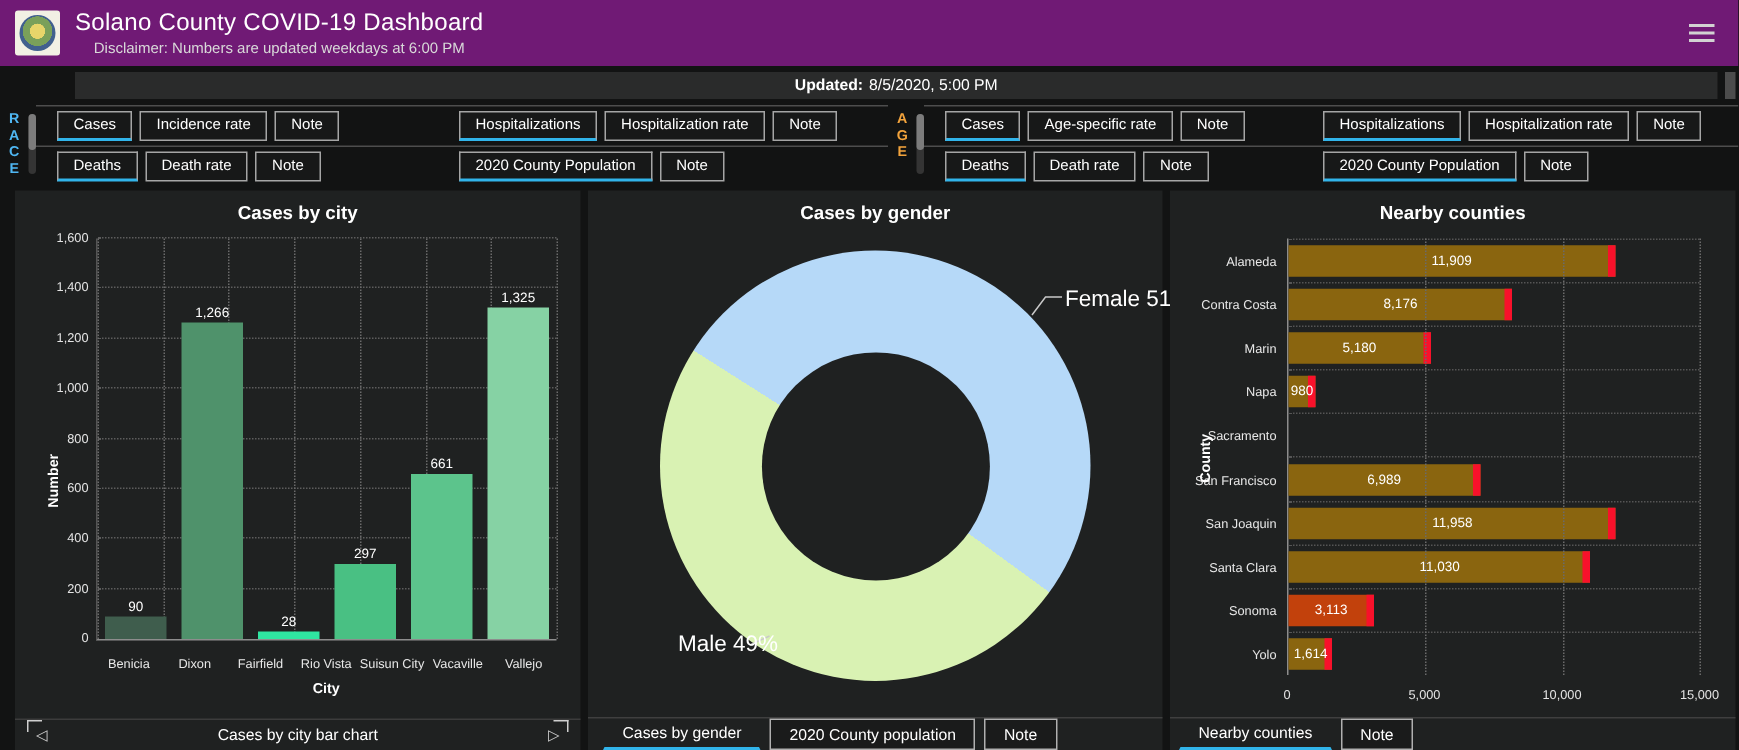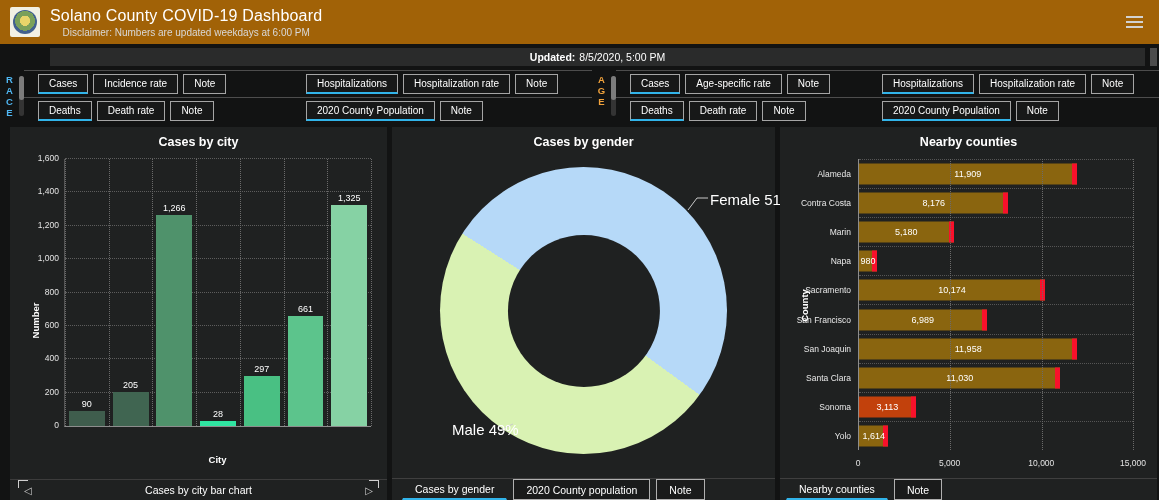--- a/index.html
+++ b/index.html
@@ -1,20 +1,20 @@
 <!DOCTYPE html>
 <html><head>
 <meta charset="utf-8">
 <style>
   * { margin:0; padding:0; box-sizing:border-box; }
   html,body { width:1159px; height:500px; overflow:hidden; background:#121313;
     font-family:"Liberation Sans", sans-serif; color:#fff; }
 
   
-  .header { height:44px; background:#a16207; display:flex; align-items:center; padding:0 16px 0 10px; }
+  .header { height:44px; background:#701a75; display:flex; align-items:center; padding:0 16px 0 10px; }
   .logo { width:30px; height:30px; background:#f2f0e4; border-radius:2px; display:flex; align-items:center; justify-content:center; flex:0 0 auto; }
   .seal { width:24px; height:24px; border-radius:50%;
     background:radial-gradient(circle at 50% 45%, #e8d56a 0 28%, #7aa05a 29% 55%, #41608e 56% 78%, #8a3030 79% 100%); }
   .header-text { margin-left:10px; }
   .app-title { font-size:16px; letter-spacing:.2px; }
   .disclaimer { font-size:10px; color:#d9d9d9; margin-top:2px;text-align:center; }
   .menu { margin-left:auto; cursor:pointer; }
   .menu i { display:block; width:17px; height:2px; background:#d2d2d2; margin:3px 0; }
 
   
@@ -209,44 +209,49 @@
           <div class="grid-v" style="left: 57.1429%;"></div>
           <div class="grid-v" style="left: 71.4286%;"></div>
           <div class="grid-v" style="left: 85.7143%;"></div>
           <div class="grid-v" style="left: 100%;"></div>
           <div class="slots">
             <div class="slot">
               <div class="bar-val">90</div>
               <div class="bar-v" style="height: 5.625%; background: rgb(63, 93, 77);"></div>
             </div>
             <div class="slot">
-              <div class="bar-val">205</div>
-              <div class="bar-v" style="height: 12.8125%; background: rgb(64, 101, 81);"></div>
-            </div>
-            <div class="slot">
               <div class="bar-val">1,266</div>
               <div class="bar-v" style="height: 79.125%; background: rgb(79, 146, 107);"></div>
             </div>
             <div class="slot">
               <div class="bar-val">28</div>
               <div class="bar-v" style="height: 1.75%; background: rgb(47, 229, 161);"></div>
             </div>
             <div class="slot">
               <div class="bar-val">297</div>
               <div class="bar-v" style="height: 18.5625%; background: rgb(73, 192, 131);"></div>
             </div>
             <div class="slot">
               <div class="bar-val">661</div>
               <div class="bar-v" style="height: 41.3125%; background: rgb(92, 196, 140);"></div>
             </div>
             <div class="slot">
               <div class="bar-val">1,325</div>
               <div class="bar-v" style="height: 82.8125%; background: rgb(134, 210, 164);"></div>
             </div>
           </div>
+        </div>
+      <div class="vbar-xlabels" id="vbar-xlabels">
+          <span>Benicia</span>
+          <span>Dixon</span>
+          <span>Fairfield</span>
+          <span>Rio Vista</span>
+          <span>Suisun City</span>
+          <span>Vacaville</span>
+          <span>Vallejo</span>
         </div>
       <div class="axis-title-x">City</div>
       <div class="axis-title-y">Number</div>
     </div>
     <div class="carousel">
       <div class="car-corner l"></div>
       <div class="car-corner r"></div>
       <span class="ar">◁</span>
       <span class="car-text">Cases by city bar chart</span>
       <span class="ar">▷</span>
@@ -301,24 +306,20 @@
             </div>
             <div class="hrow">
               <span class="hcat">Napa</span>
               <div class="bar-h" style="width: 6.53333%; background: rgb(138, 101, 15);">
                 <div class="bar-cap" style="background: rgb(248, 17, 43);"></div>
                 <span class="hval">980</span>
               </div>
             </div>
             <div class="hrow">
               <span class="hcat">Sacramento</span>
-              <div class="bar-h" style="width: 67.8267%; background: rgb(138, 101, 15);">
-                <div class="bar-cap" style="background: rgb(248, 17, 43);"></div>
-                <span class="hval">10,174</span>
-              </div>
             </div>
             <div class="hrow">
               <span class="hcat">San Francisco</span>
               <div class="bar-h" style="width: 46.5933%; background: rgb(138, 101, 15);">
                 <div class="bar-cap" style="background: rgb(248, 17, 43);"></div>
                 <span class="hval">6,989</span>
               </div>
             </div>
             <div class="hrow">
               <span class="hcat">San Joaquin</span>

